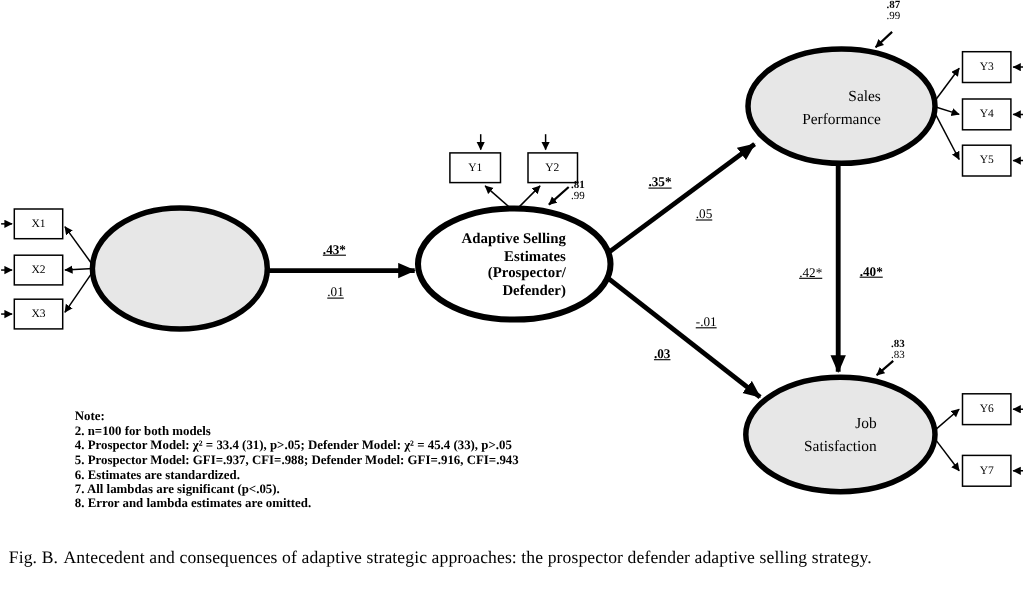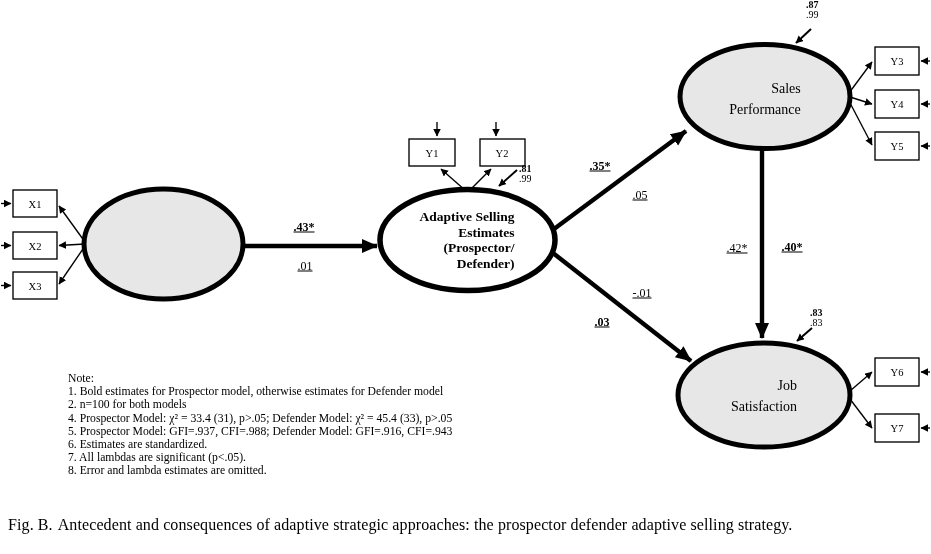--- a/index.html
+++ b/index.html
@@ -12,22 +12,22 @@
   .node-e{fill:#e7e7e7;stroke:#000;}
   .node-w{fill:#ffffff;stroke:#000;}
   .box{fill:#ffffff;stroke:#000;stroke-width:1.35;}
   .lbl{position:absolute;transform:translate(-50%,-50%);text-align:right;white-space:pre-line;}
   .lat{font-size:14px;line-height:21px;}
   .lat-bold{font-size:13.5px;line-height:15.5px;font-weight:bold;}
   .ind{font-size:10.5px;}
   .pl{position:absolute;transform:translate(-50%,-50%);font-size:12px;white-space:nowrap;text-decoration:underline;}
   .b{font-weight:bold;}
   .r2{position:absolute;font-size:10px;line-height:9.5px;text-align:right;}
-  .note{position:absolute;font-size:11.7px;line-height:13.2px;white-space:nowrap;}
-  .caption{position:absolute;left:8px;top:516px;width:920px;font-size:16px;letter-spacing:0.1px;}
+  .note{position:absolute;font-size:11.7px;line-height:13.2px;white-space:nowrap;font-weight:bold;}
+  .caption{position:absolute;left:8px;top:499px;width:920px;font-size:16px;letter-spacing:0.1px;}
   .cap-prefix{margin-right:5px;}
 </style>
 </head>
 <body>
 
 <div class="stage">
 
   <svg width="931" height="512" viewBox="0 0 931 512">
     <defs>
       <marker id="ah-big" markerUnits="userSpaceOnUse" markerWidth="20" markerHeight="16" refX="15" refY="7" orient="auto">
@@ -129,21 +129,20 @@
     <div class="b">.81</div>
     <div>.99</div>
   </div>
   <div class="r2" style="left:810px;top:308px">
     <div class="b">.83</div>
     <div>.83</div>
   </div>
 
   <div class="note" style="left:68px;top:372px">
     <div>Note:</div>
-    <div>1. Bold estimates for Prospector model, otherwise estimates for Defender model</div>
     <div>2. n=100 for both models</div>
     <div>4. Prospector Model: χ² = 33.4 (31), p&gt;.05; Defender Model: χ² = 45.4 (33), p&gt;.05</div>
     <div>5. Prospector Model: GFI=.937, CFI=.988; Defender Model: GFI=.916, CFI=.943</div>
     <div>6. Estimates are standardized.</div>
     <div>7. All lambdas are significant (p&lt;.05).</div>
     <div>8. Error and lambda estimates are omitted.</div>
   </div>
 
   <div class="caption">
     <span class="cap-prefix">Fig. B.</span><span>Antecedent and consequences of adaptive strategic approaches: the prospector defender adaptive selling strategy.</span>

